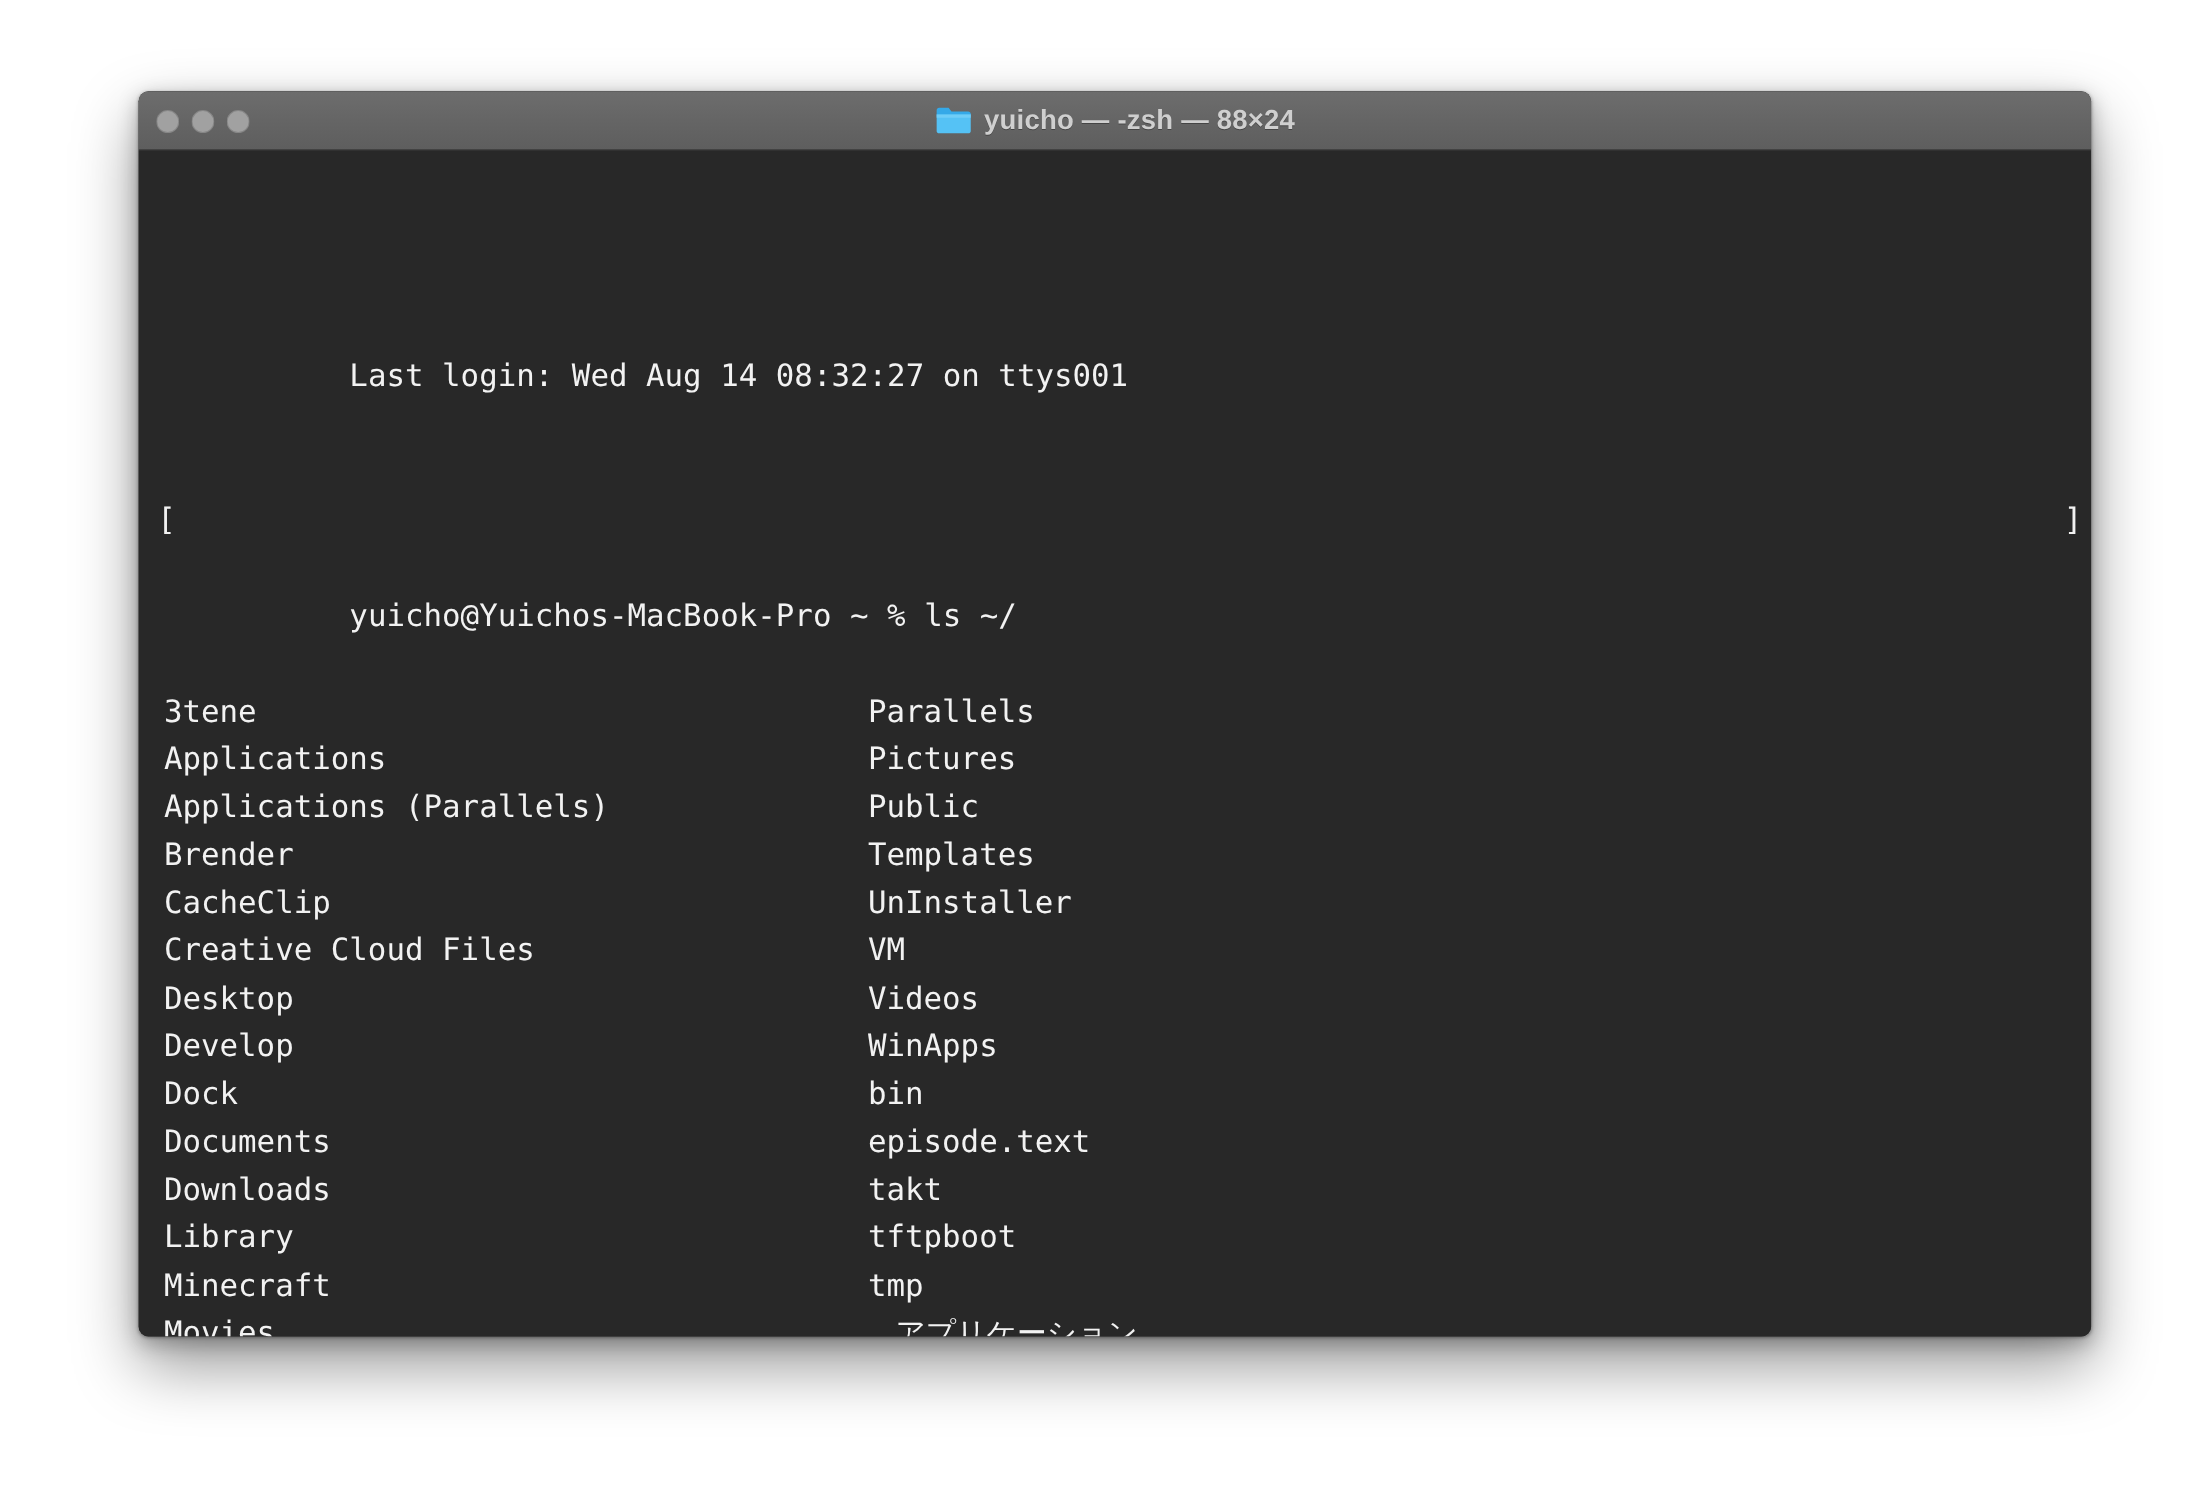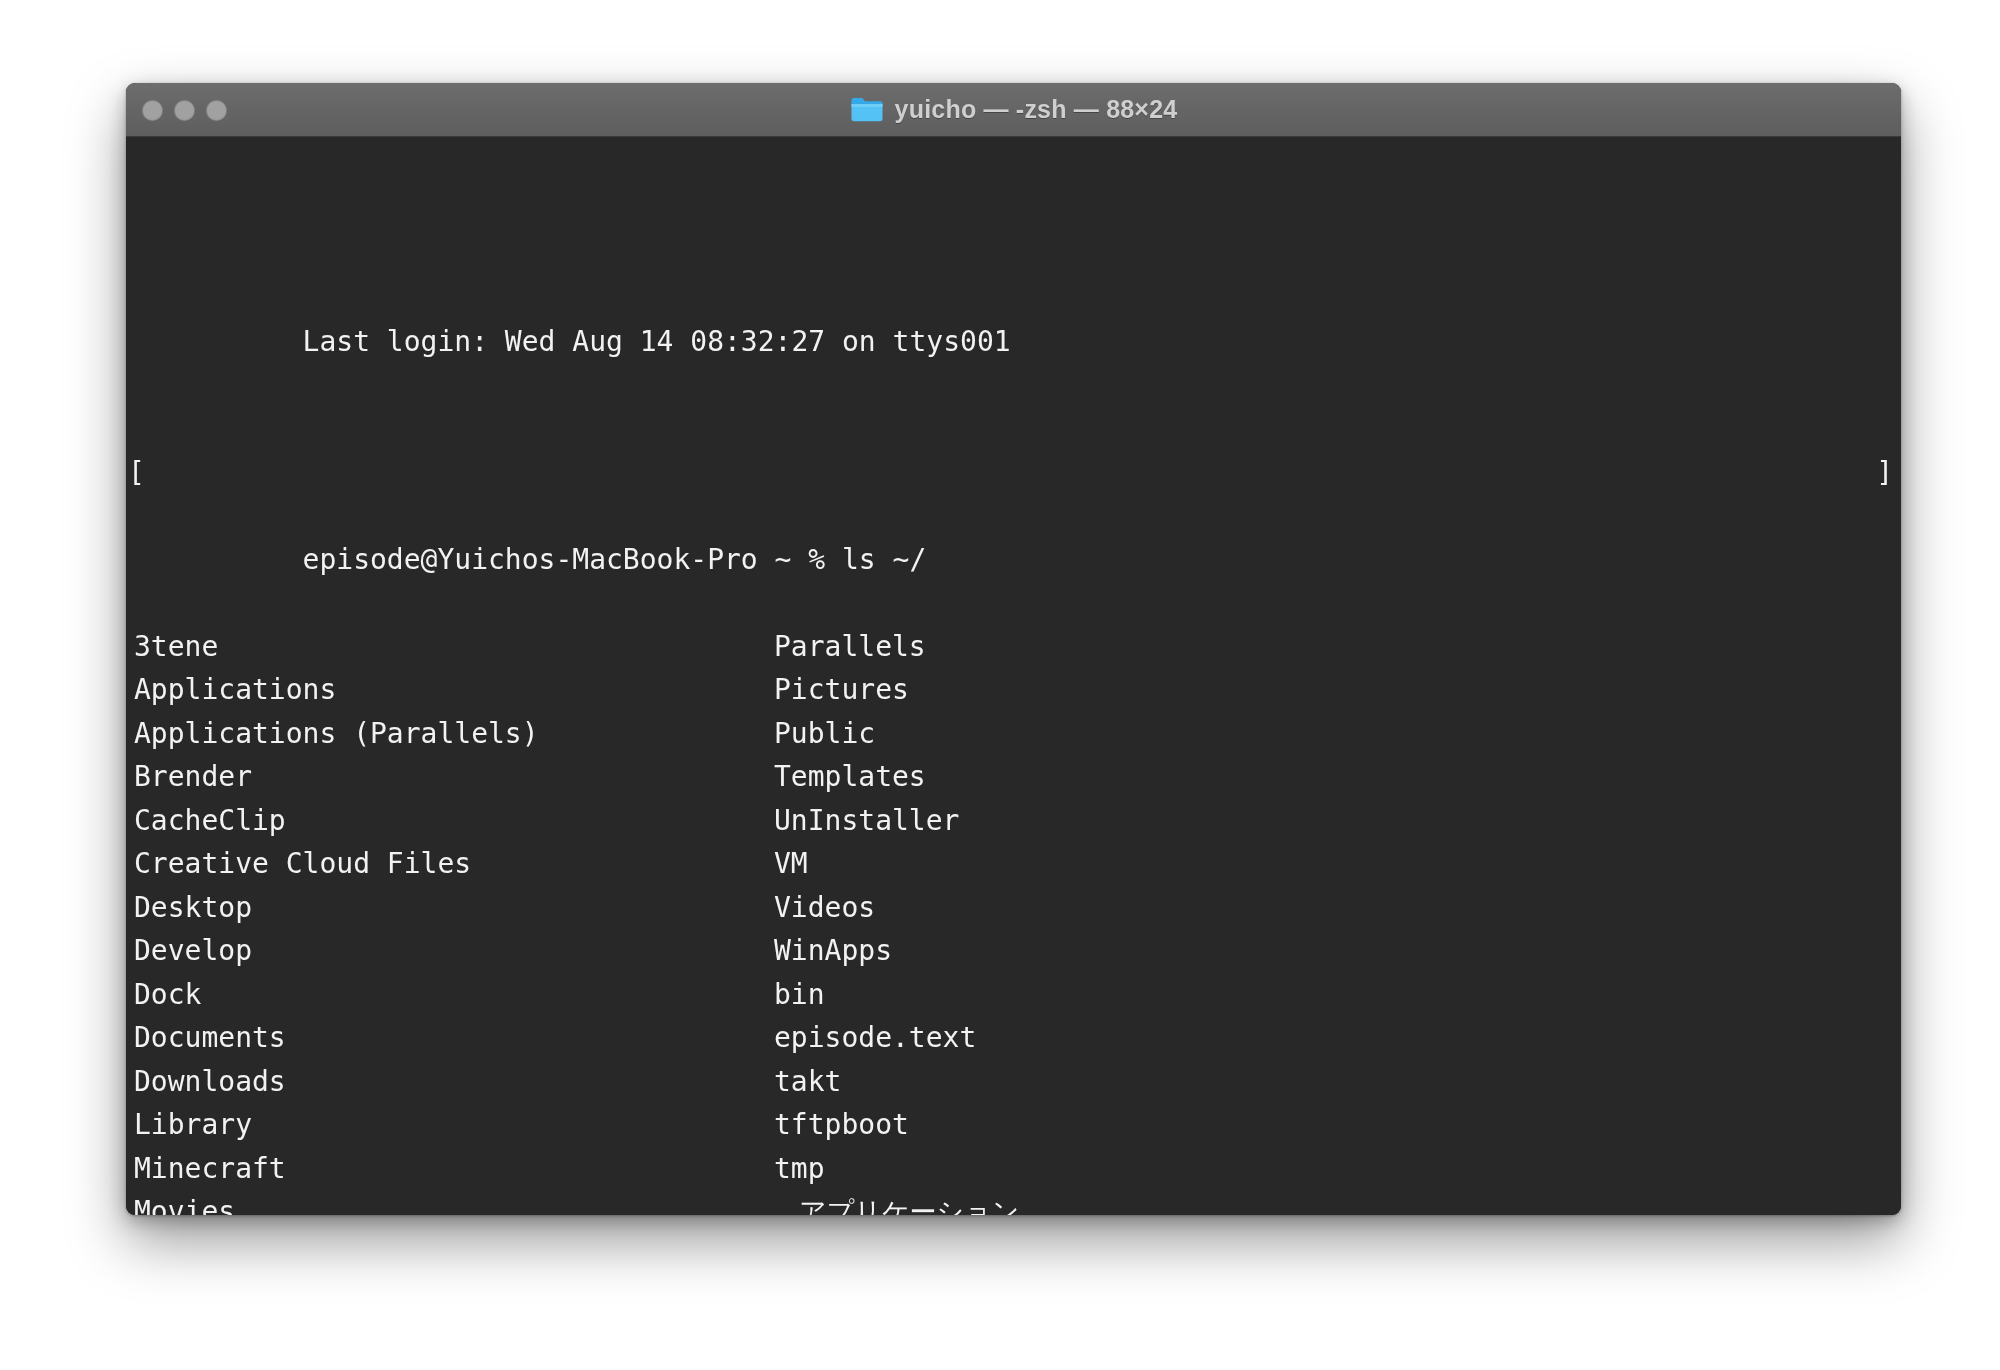--- a/index.html
+++ b/index.html
@@ -86,21 +86,21 @@
     letter-spacing: 0.2px;
     white-space: nowrap;
     text-shadow: 0 1px 0 rgba(0,0,0,0.30);
   }
 
   
   .terminal-body {
     position: relative;
     height: 1078px;
     background: #282828;
-    padding: 9px 0 0 0;
+    padding: 9px 0 0 15px;
     overflow: hidden;
   }
 
   .term-text {
     font-family: "DejaVu Sans Mono", "Liberation Mono", monospace;
     font-size: 28px;
     line-height: 43.5px;
     color: #f2f2f2;
     white-space: pre;
     position: relative;
@@ -168,21 +168,21 @@
 
     <div class="terminal-body">
       <div class="term-text">
 
         <div class="term-line">
           <span>Last login: Wed Aug 14 08:32:27 on ttys001</span>
         </div>
 
         <div class="term-line">
           <span class="left-edge-bracket">[</span>
-          <span>episode@Yuichos-MacBook-Pro ~ % </span><span>ls ~/</span>
+          <span>yuicho@Yuichos-MacBook-Pro ~ % </span><span>ls ~/</span>
           <span class="right-edge-bracket">]</span>
         </div>
 
         <div id="listing-container"><div class="term-line"><span class="col-left">3tene</span><span>Parallels</span></div><div class="term-line"><span class="col-left">Applications</span><span>Pictures</span></div><div class="term-line"><span class="col-left">Applications (Parallels)</span><span>Public</span></div><div class="term-line"><span class="col-left">Brender</span><span>Templates</span></div><div class="term-line"><span class="col-left">CacheClip</span><span>UnInstaller</span></div><div class="term-line"><span class="col-left">Creative Cloud Files</span><span>VM</span></div><div class="term-line"><span class="col-left">Desktop</span><span>Videos</span></div><div class="term-line"><span class="col-left">Develop</span><span>WinApps</span></div><div class="term-line"><span class="col-left">Dock</span><span>bin</span></div><div class="term-line"><span class="col-left">Documents</span><span>episode.text</span></div><div class="term-line"><span class="col-left">Downloads</span><span>takt</span></div><div class="term-line"><span class="col-left">Library</span><span>tftpboot</span></div><div class="term-line"><span class="col-left">Minecraft</span><span>tmp</span></div><div class="term-line"><span class="col-left">Movies</span><span class="jp">アプリケーション</span></div></div>
 
         
 
       </div>
     </div>
 

